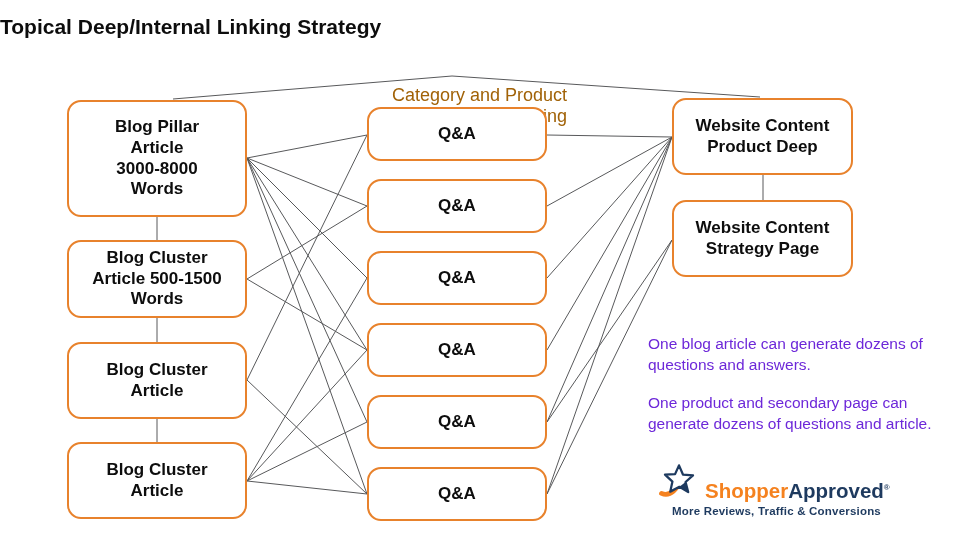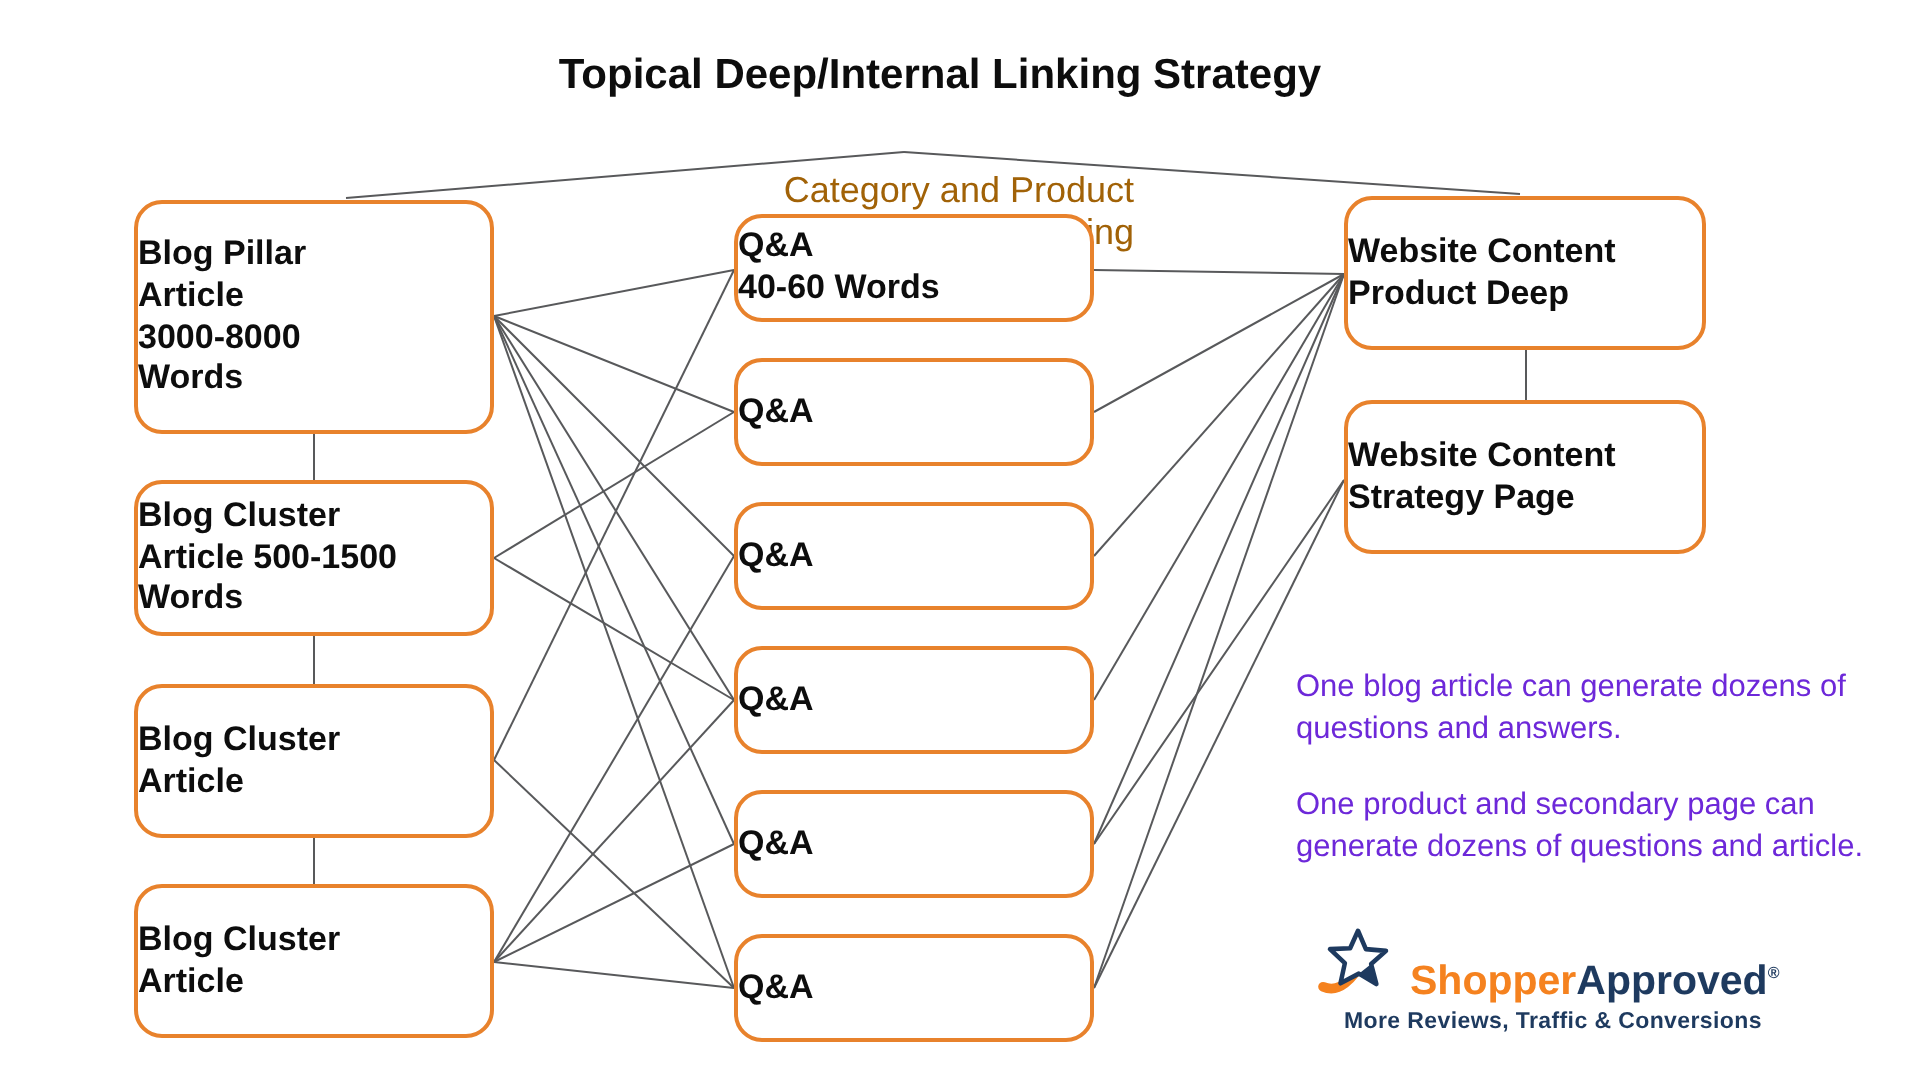--- a/index.html
+++ b/index.html
@@ -3,30 +3,30 @@
 <meta charset="utf-8">
 <style>
   html,body{margin:0;padding:0}
   body{width:960px;height:540px;background:#ffffff;position:relative;overflow:hidden;
        font-family:"Liberation Sans",sans-serif;color:#111}
   .stage{position:absolute;inset:0;width:960px;height:540px}
 
   #edge-layer{position:absolute;left:0;top:0;width:960px;height:540px;pointer-events:none}
   #edge-layer line{stroke:#58595B;stroke-width:1}
 
-  .title-wrap{position:absolute;top:24px;left:0;width:940px;text-align:center;
+  .title-wrap{position:absolute;top:13px;left:0;width:940px;
               font-weight:bold;font-size:21px;line-height:1.35;color:#0d0d0d}
   #subtitle{text-decoration:underline;text-decoration-thickness:2px;text-underline-offset:3px}
 
   .mid-label{position:absolute;top:85px;left:347px;width:220px;text-align:right;
              font-size:18px;color:#a16207}
 
   .node{position:absolute;box-sizing:border-box;background:#fff;border:2.5px solid #E8822C;
         border-radius:14px;display:flex;flex-direction:column;justify-content:center;
-        align-items:flex-start;text-align:center;font-weight:bold;font-size:17px;
+        align-items:center;text-align:center;font-weight:bold;font-size:17px;
         line-height:1.22;color:#0d0d0d}
 
   .annotations{position:absolute;left:648px;top:333px;width:312px;font-size:15.5px;
                line-height:21px;color:#6d28d9}
   .annotations p{margin:0 0 17px 0}
 
   .logo{position:absolute;left:658px;top:461px}
   .logo-row{display:flex;align-items:flex-end;gap:5px}
   .brand{font-size:20.5px;font-weight:bold;white-space:nowrap}
   .brand-orange{color:#F5821F}
@@ -92,21 +92,20 @@
       <div class="node" style="left: 67px; top: 342px; width: 180px; height: 77px;">
         <div>Blog Cluster</div>
         <div>Article</div>
       </div>
       <div class="node" style="left: 67px; top: 442px; width: 180px; height: 77px;">
         <div>Blog Cluster</div>
         <div>Article</div>
       </div>
       <div class="node" style="left: 367px; top: 107px; width: 180px; height: 54px;">
         <div>Q&amp;A</div>
-        <div>40-60 Words</div>
       </div>
       <div class="node" style="left: 367px; top: 179px; width: 180px; height: 54px;">
         <div>Q&amp;A</div>
       </div>
       <div class="node" style="left: 367px; top: 251px; width: 180px; height: 54px;">
         <div>Q&amp;A</div>
       </div>
       <div class="node" style="left: 367px; top: 323px; width: 180px; height: 54px;">
         <div>Q&amp;A</div>
       </div>

